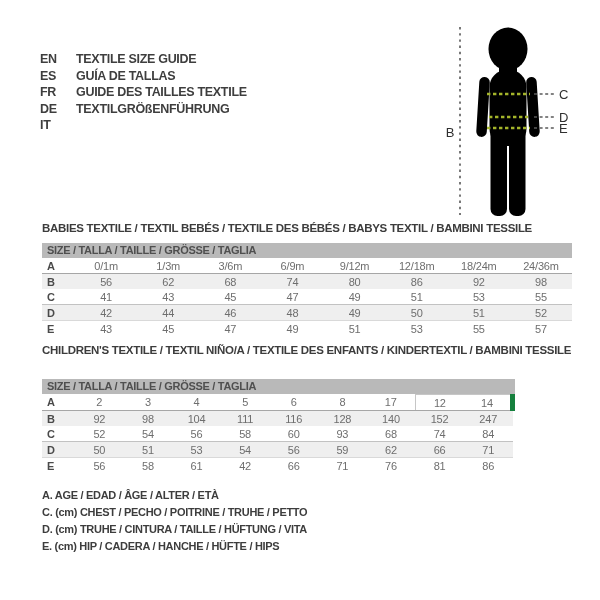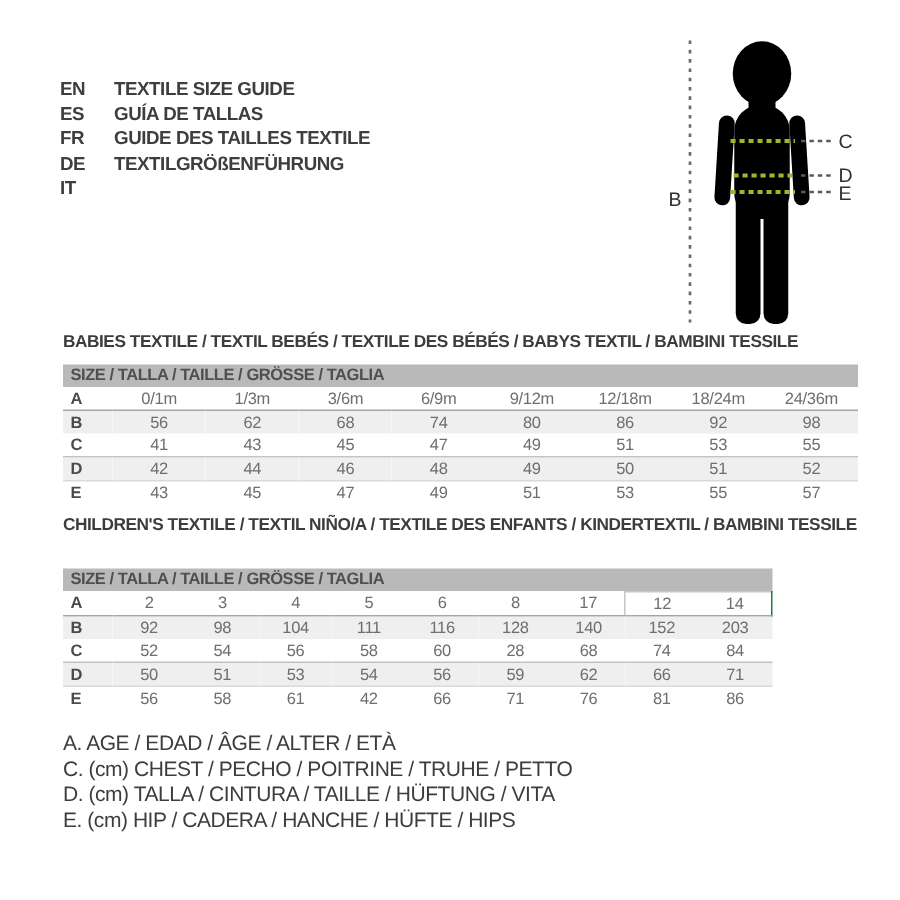--- a/index.html
+++ b/index.html
@@ -31,24 +31,24 @@
   table.size-table td{height:15px;padding:0;text-align:center;color:#6e6e6e;
     font-weight:400;white-space:nowrap;overflow:hidden;}
   table.size-table td.rowlabel{width:28px;text-align:left;padding-left:5px;
     color:#4a4a4a;font-weight:600;}
   tr.striped td{background:#efefef;}
   tr.row-a td{border-bottom:1px solid #a6a6a6;}
   tr.row-c td{border-bottom:1px solid #c2c2c2;}
   tr.row-d td{border-bottom:1px solid #d9d9d9;}
   td.hl{border-top:1px solid #c6c6c6;background:#fff;margin-top:40px;}
   td.hl-first{border-left:1px solid #c6c6c6;}
-  td.hl-last{border-right:1px solid #15803d;}
+  td.hl-last{border-right:5px solid #15803d;}
   
   .legend{position:absolute;left:42px;top:487px;}
-  .legend-line{font-size:14px;font-weight:400;letter-spacing:-0.3px;
+  .legend-line{font-size:11px;font-weight:700;letter-spacing:-0.3px;
     line-height:17px;color:#3d3d3d;white-space:nowrap;}
 </style>
 </head>
 <body>
 
 <div class="canvas">
 
   <div class="lang-block">
       <div class="lang-row">
         <span class="lang-code">EN</span>
@@ -187,30 +187,30 @@
           <tr class="striped">
             <td class="rowlabel">B</td>
             <td>92</td>
             <td>98</td>
             <td>104</td>
             <td>111</td>
             <td>116</td>
             <td>128</td>
             <td>140</td>
             <td>152</td>
-            <td>203</td>
+            <td>247</td>
           </tr>
           <tr class="row-c">
             <td class="rowlabel">C</td>
             <td>52</td>
             <td>54</td>
             <td>56</td>
             <td>58</td>
             <td>60</td>
-            <td>28</td>
+            <td>93</td>
             <td>68</td>
             <td>74</td>
             <td>84</td>
           </tr>
           <tr class="striped row-d">
             <td class="rowlabel">D</td>
             <td>50</td>
             <td>51</td>
             <td>53</td>
             <td>54</td>
@@ -232,17 +232,17 @@
             <td>81</td>
             <td>86</td>
           </tr>
         </tbody>
     </table>
   </div>
 
   <div class="legend">
       <div class="legend-line">A. AGE / EDAD / ÂGE / ALTER / ETÀ</div>
       <div class="legend-line">C. (cm) CHEST / PECHO / POITRINE / TRUHE / PETTO</div>
-      <div class="legend-line">D. (cm) TALLA / CINTURA / TAILLE / HÜFTUNG / VITA</div>
+      <div class="legend-line">D. (cm) TRUHE / CINTURA / TAILLE / HÜFTUNG / VITA</div>
       <div class="legend-line">E. (cm) HIP / CADERA / HANCHE / HÜFTE / HIPS</div>
     </div>
 
 </div>
 
 </body></html>

